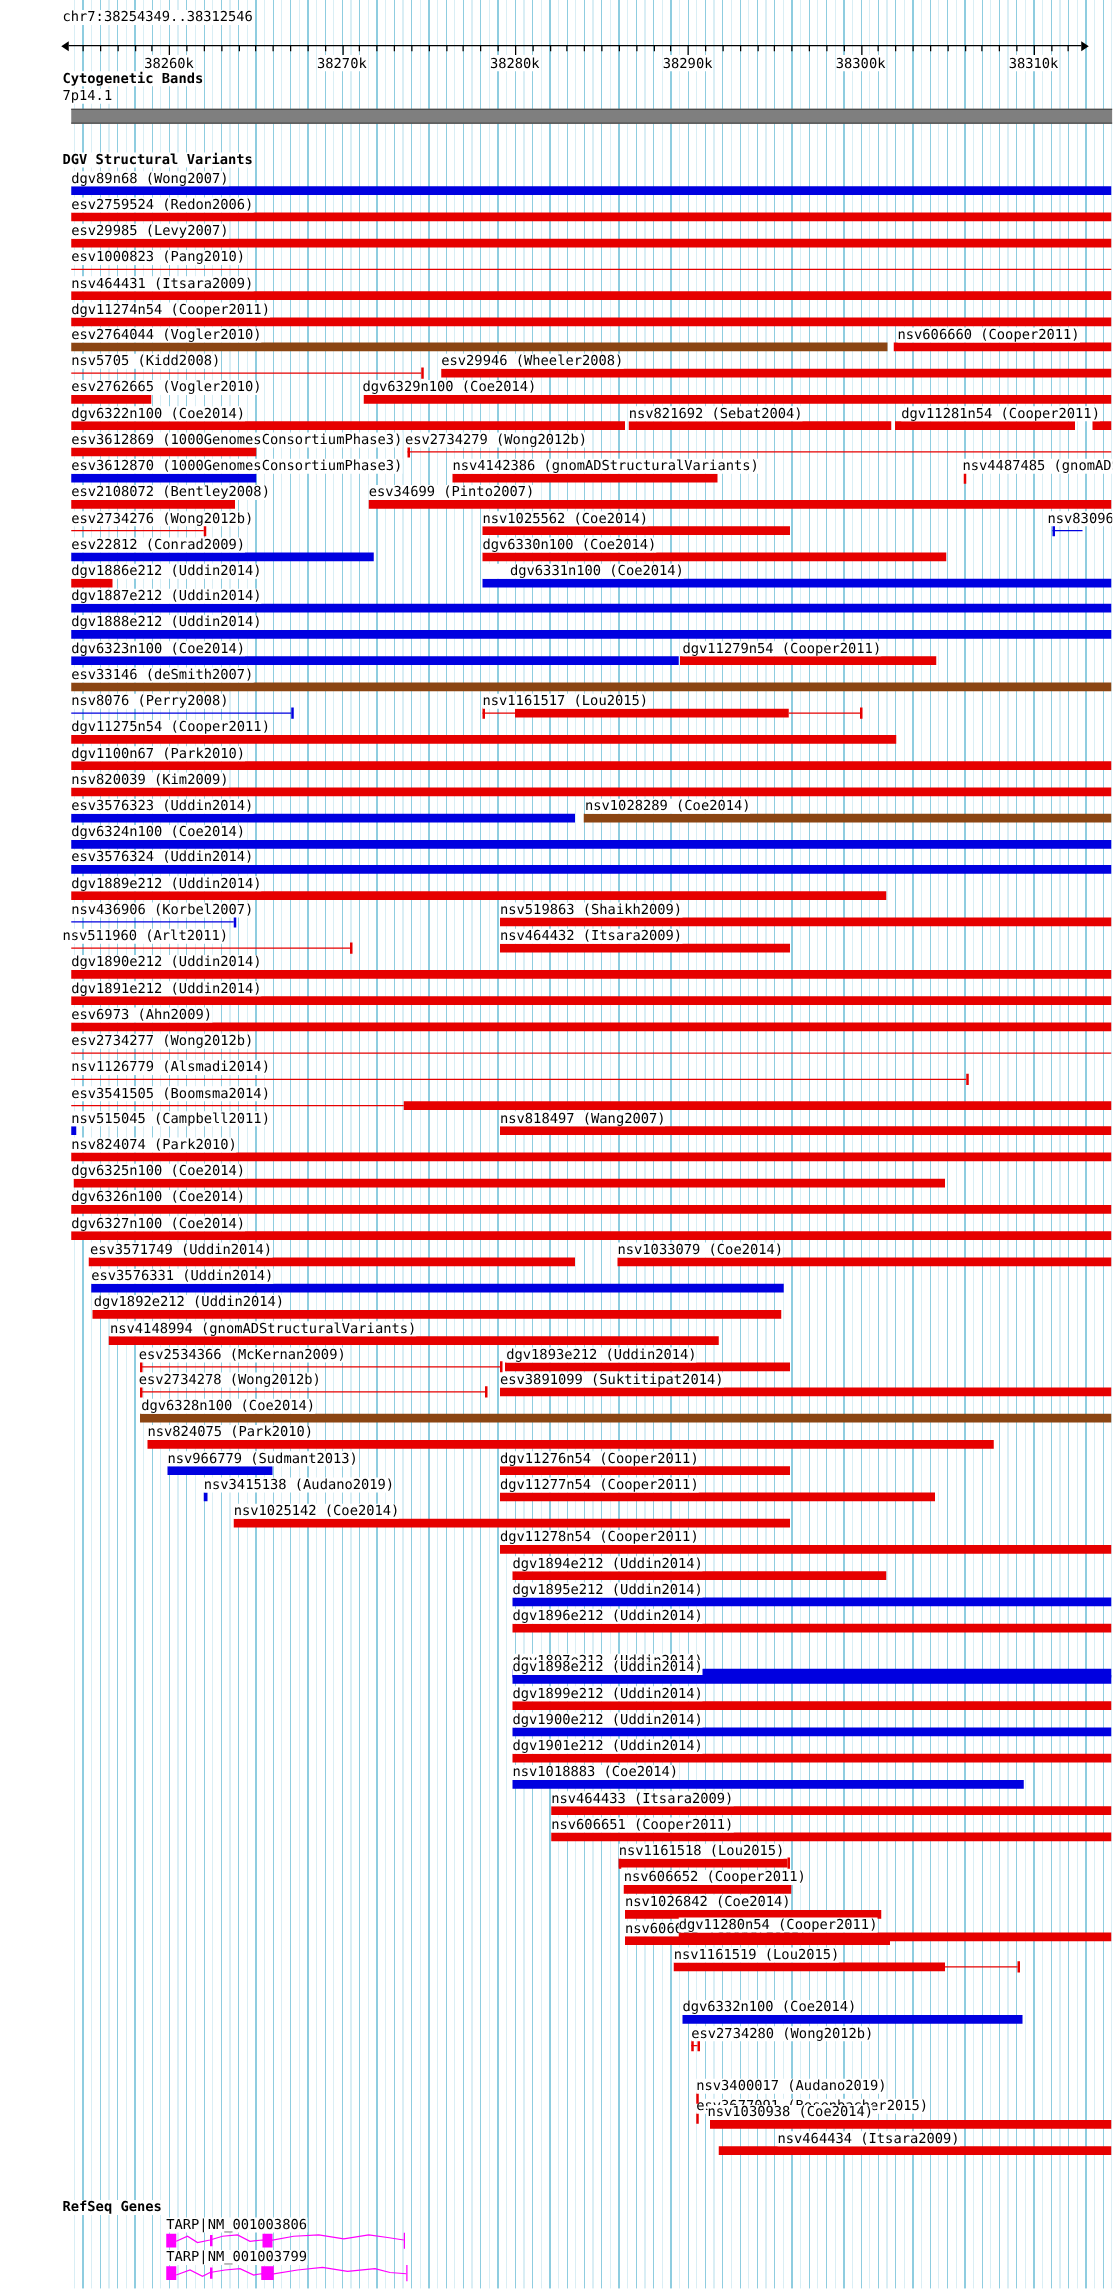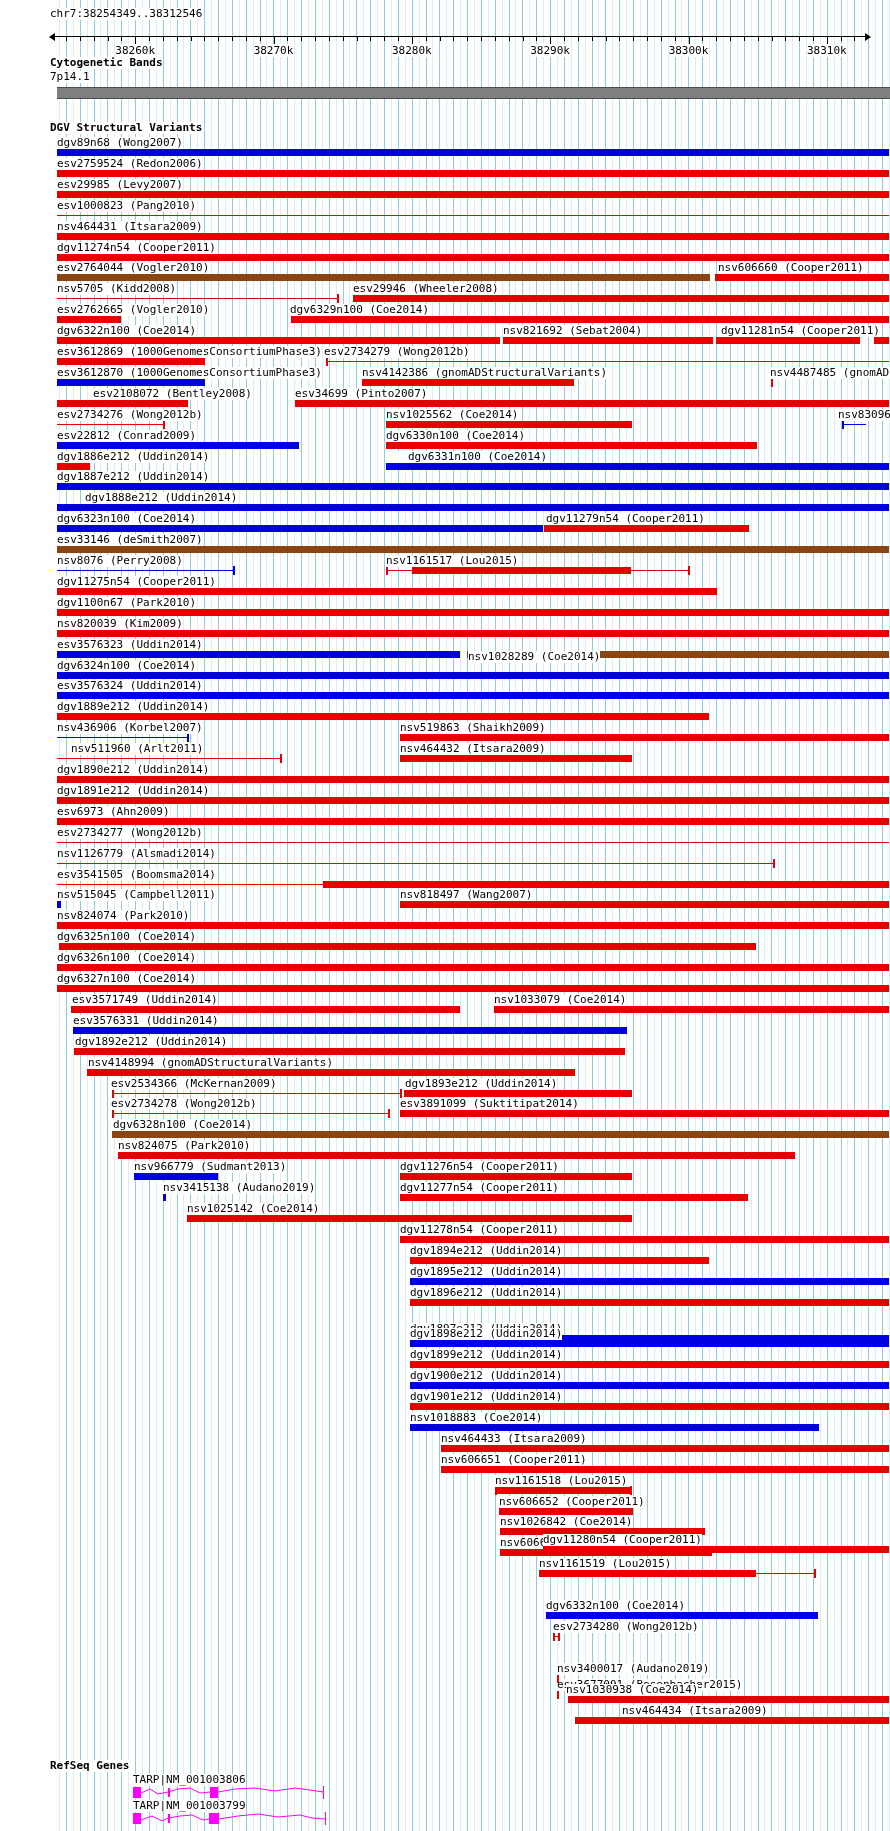--- a/index.html
+++ b/index.html
@@ -167,21 +167,21 @@
       </div>
       <div class="vrow" style="top: 366.9px;">
         <span class="lbl" style="left: 57px; top: 0px;">esv3612870 (1000GenomesConsortiumPhase3)</span>
         <div class="vbar" style="left: 57px; width: 148px; top: 12px; height: 7px; background: rgb(0, 0, 224);"></div>
         <span class="lbl" style="left: 362px; top: 0px;">nsv4142386 (gnomADStructuralVariants)</span>
         <div class="vbar" style="left: 362px; width: 212px; top: 12px; height: 7px; background: rgb(230, 0, 0);"></div>
         <span class="lbl" style="left: 770px; top: 0px;">nsv4487485 (gnomADStructuralVariants)</span>
         <div class="vtick" style="left: 771px; top: 11px; background: rgb(230, 0, 0);"></div>
       </div>
       <div class="vrow" style="top: 387.8px;">
-        <span class="lbl" style="left: 57px; top: 0px; margin-left: 36px;">esv2108072 (Bentley2008)</span>
+        <span class="lbl" style="left: 57px; top: 0px;">esv2108072 (Bentley2008)</span>
         <div class="vbar" style="left: 57px; width: 131px; top: 12px; height: 7px; background: rgb(230, 0, 0);"></div>
         <span class="lbl" style="left: 295px; top: 0px;">esv34699 (Pinto2007)</span>
         <div class="vbar" style="left: 295px; width: 594px; top: 12px; height: 7px; background: rgb(230, 0, 0);"></div>
       </div>
       <div class="vrow" style="top: 408.7px;">
         <span class="lbl" style="left: 57px; top: 0px;">esv2734276 (Wong2012b)</span>
         <div class="vbar" style="left: 57px; width: 106px; top: 15px; height: 1px; background: rgb(230, 0, 0);"></div>
         <div class="vtick" style="left: 163px; top: 11px; background: rgb(230, 0, 0);"></div>
         <span class="lbl" style="left: 386px; top: 0px;">nsv1025562 (Coe2014)</span>
         <div class="vbar" style="left: 386px; width: 246px; top: 12px; height: 7px; background: rgb(230, 0, 0);"></div>
@@ -199,21 +199,21 @@
         <span class="lbl" style="left: 57px; top: 0px;">dgv1886e212 (Uddin2014)</span>
         <div class="vbar" style="left: 57px; width: 33px; top: 12px; height: 7px; background: rgb(230, 0, 0);"></div>
         <span class="lbl" style="left: 386px; top: 0px; padding-left: 22px;">dgv6331n100 (Coe2014)</span>
         <div class="vbar" style="left: 386px; width: 503px; top: 12px; height: 7px; background: rgb(0, 0, 224);"></div>
       </div>
       <div class="vrow" style="top: 471.4px;">
         <span class="lbl" style="left: 57px; top: 0px;">dgv1887e212 (Uddin2014)</span>
         <div class="vbar" style="left: 57px; width: 832px; top: 12px; height: 7px; background: rgb(0, 0, 224);"></div>
       </div>
       <div class="vrow" style="top: 492.3px;">
-        <span class="lbl" style="left: 57px; top: 0px; margin-left: 28px;">dgv1888e212 (Uddin2014)</span>
+        <span class="lbl" style="left: 57px; top: 0px;">dgv1888e212 (Uddin2014)</span>
         <div class="vbar" style="left: 57px; width: 832px; top: 12px; height: 7px; background: rgb(0, 0, 224);"></div>
       </div>
       <div class="vrow" style="top: 513.2px;">
         <span class="lbl" style="left: 57px; top: 0px;">dgv6323n100 (Coe2014)</span>
         <div class="vbar" style="left: 57px; width: 486px; top: 12px; height: 7px; background: rgb(0, 0, 224);"></div>
         <span class="lbl" style="left: 546px; top: 0px;">dgv11279n54 (Cooper2011)</span>
         <div class="vbar" style="left: 544px; width: 205px; top: 12px; height: 7px; background: rgb(230, 0, 0);"></div>
       </div>
       <div class="vrow" style="top: 534.1px;">
         <span class="lbl" style="left: 57px; top: 0px;">esv33146 (deSmith2007)</span>
@@ -238,21 +238,21 @@
         <span class="lbl" style="left: 57px; top: 0px;">dgv1100n67 (Park2010)</span>
         <div class="vbar" style="left: 57px; width: 832px; top: 12px; height: 7px; background: rgb(230, 0, 0);"></div>
       </div>
       <div class="vrow" style="top: 617.7px;">
         <span class="lbl" style="left: 57px; top: 0px;">nsv820039 (Kim2009)</span>
         <div class="vbar" style="left: 57px; width: 832px; top: 12px; height: 7px; background: rgb(230, 0, 0);"></div>
       </div>
       <div class="vrow" style="top: 638.6px;">
         <span class="lbl" style="left: 57px; top: 0px;">esv3576323 (Uddin2014)</span>
         <div class="vbar" style="left: 57px; width: 403px; top: 12px; height: 7px; background: rgb(0, 0, 224);"></div>
-        <span class="lbl" style="left: 468px; top: 12px;">nsv1028289 (Coe2014)</span>
+        <span class="lbl" style="left: 468px; top: 0px;">nsv1028289 (Coe2014)</span>
         <div class="vbar" style="left: 467px; width: 422px; top: 12px; height: 7px; background: rgb(139, 69, 19);"></div>
       </div>
       <div class="vrow" style="top: 659.5px;">
         <span class="lbl" style="left: 57px; top: 0px;">dgv6324n100 (Coe2014)</span>
         <div class="vbar" style="left: 57px; width: 832px; top: 12px; height: 7px; background: rgb(0, 0, 224);"></div>
       </div>
       <div class="vrow" style="top: 680.4px;">
         <span class="lbl" style="left: 57px; top: 0px;">esv3576324 (Uddin2014)</span>
         <div class="vbar" style="left: 57px; width: 832px; top: 12px; height: 7px; background: rgb(0, 0, 224);"></div>
       </div>
@@ -261,21 +261,21 @@
         <div class="vbar" style="left: 57px; width: 652px; top: 12px; height: 7px; background: rgb(230, 0, 0);"></div>
       </div>
       <div class="vrow" style="top: 722.2px;">
         <span class="lbl" style="left: 57px; top: 0px;">nsv436906 (Korbel2007)</span>
         <div class="vbar" style="left: 57px; width: 130px; top: 15px; height: 1px; background: rgb(0, 0, 224);"></div>
         <div class="vtick" style="left: 187px; top: 11px; background: rgb(0, 0, 224);"></div>
         <span class="lbl" style="left: 400px; top: 0px;">nsv519863 (Shaikh2009)</span>
         <div class="vbar" style="left: 400px; width: 489px; top: 12px; height: 7px; background: rgb(230, 0, 0);"></div>
       </div>
       <div class="vrow" style="top: 743.1px;">
-        <span class="lbl" style="left: 71px; top: 0px; text-align: right;">nsv511960 (Arlt2011)</span>
+        <span class="lbl" style="left: 50px; top: 0px; text-align: right;">nsv511960 (Arlt2011)</span>
         <div class="vbar" style="left: 57px; width: 223px; top: 15px; height: 1px; background: rgb(230, 0, 0);"></div>
         <div class="vtick" style="left: 280px; top: 11px; background: rgb(230, 0, 0);"></div>
         <span class="lbl" style="left: 400px; top: 0px;">nsv464432 (Itsara2009)</span>
         <div class="vbar" style="left: 400px; width: 232px; top: 12px; height: 7px; background: rgb(230, 0, 0);"></div>
       </div>
       <div class="vrow" style="top: 764px;">
         <span class="lbl" style="left: 57px; top: 0px;">dgv1890e212 (Uddin2014)</span>
         <div class="vbar" style="left: 57px; width: 832px; top: 12px; height: 7px; background: rgb(230, 0, 0);"></div>
       </div>
       <div class="vrow" style="top: 784.9px;">

